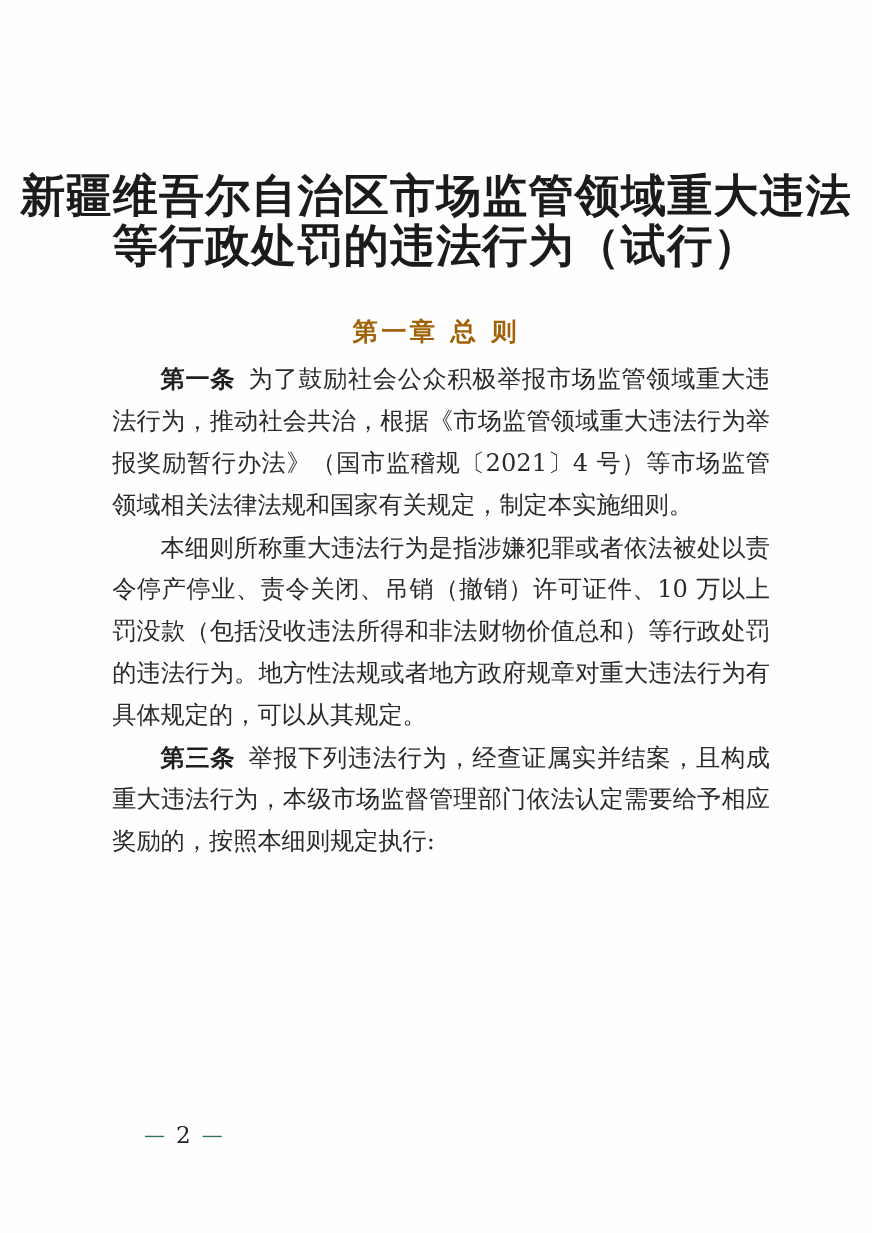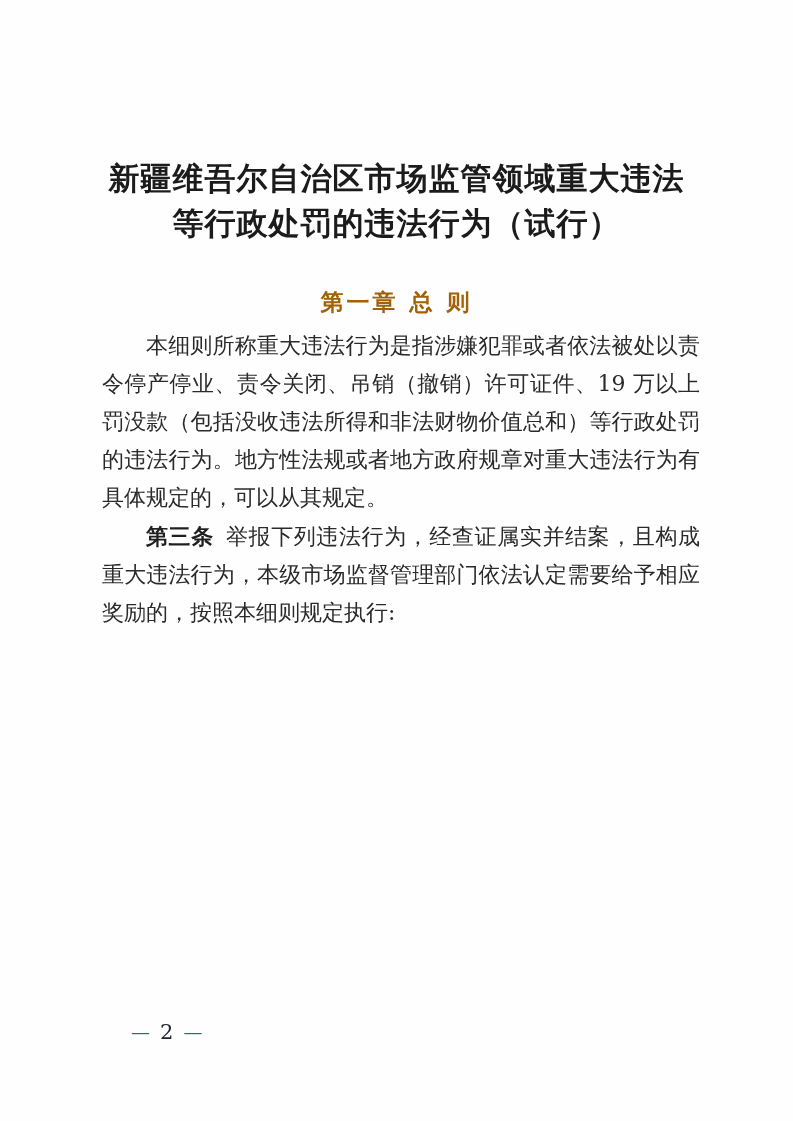--- a/index.html
+++ b/index.html
@@ -14,21 +14,21 @@
     margin: 0 auto;
     background: #fefefe;
     overflow: hidden;
     font-family: "DejaVu Serif", "Liberation Serif", serif;
     color: #262626;
   }
   .title {
     margin: 0;
     padding-top: 156px;
     text-align: center;
-    font-size: 31px;
+    font-size: 41px;
     line-height: 45px;
     font-weight: 700;
     color: #1b1b1b;
     letter-spacing: 1px;
   }
   .title-line { display: block; }
   .chapter {
     margin: 42px 0 0 0;
     text-align: center;
     font-size: 23px;
@@ -81,23 +81,24 @@
 
   <h1 class="title">
     <span class="title-line">新疆维吾尔自治区市场监管领域重大违法</span>
     <span class="title-line">等行政处罚的违法行为（试行）</span>
   </h1>
 
   <h2 class="chapter">第一章 总 则</h2>
 
   <div class="body-text">
 
+    <p class="para"><span class="lead">第一条</span><span>为了鼓励社会公众积极举报市场监管领域重大违法行为，推动社会共治，根据《市场监管领域重大违法行为举报奖励暂行办法》（国市监稽规〔2021〕4 号）等市场监管领域相关法律法规和国家有关规定，制定本实施细则。</span></p>
 
 
-    <p class="para"><span class="lead"></span><span>本细则所称重大违法行为是指涉嫌犯罪或者依法被处以责令停产停业、责令关闭、吊销（撤销）许可证件、19 万以上罚没款（包括没收违法所得和非法财物价值总和）等行政处罚的违法行为。地方性法规或者地方政府规章对重大违法行为有具体规定的，可以从其规定。</span></p>
+    <p class="para"><span class="lead"></span><span>本细则所称重大违法行为是指涉嫌犯罪或者依法被处以责令停产停业、责令关闭、吊销（撤销）许可证件、10 万以上罚没款（包括没收违法所得和非法财物价值总和）等行政处罚的违法行为。地方性法规或者地方政府规章对重大违法行为有具体规定的，可以从其规定。</span></p>
 
     <p class="para"><span class="lead">第三条</span><span>举报下列违法行为，经查证属实并结案，且构成重大违法行为，本级市场监督管理部门依法认定需要给予相应奖励的，按照本细则规定执行:</span></p>
 
 
   </div>
 
   <div class="footer">
     <span class="page-dash" style="color: rgb(47, 111, 99);">—</span>
     <span class="page-num" style="color: rgb(32, 38, 46);">2</span>
     <span class="page-dash" style="color: rgb(47, 111, 99);">—</span>

